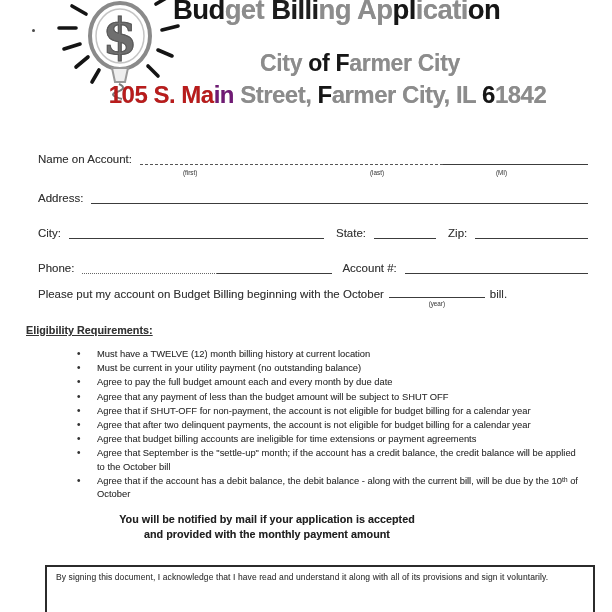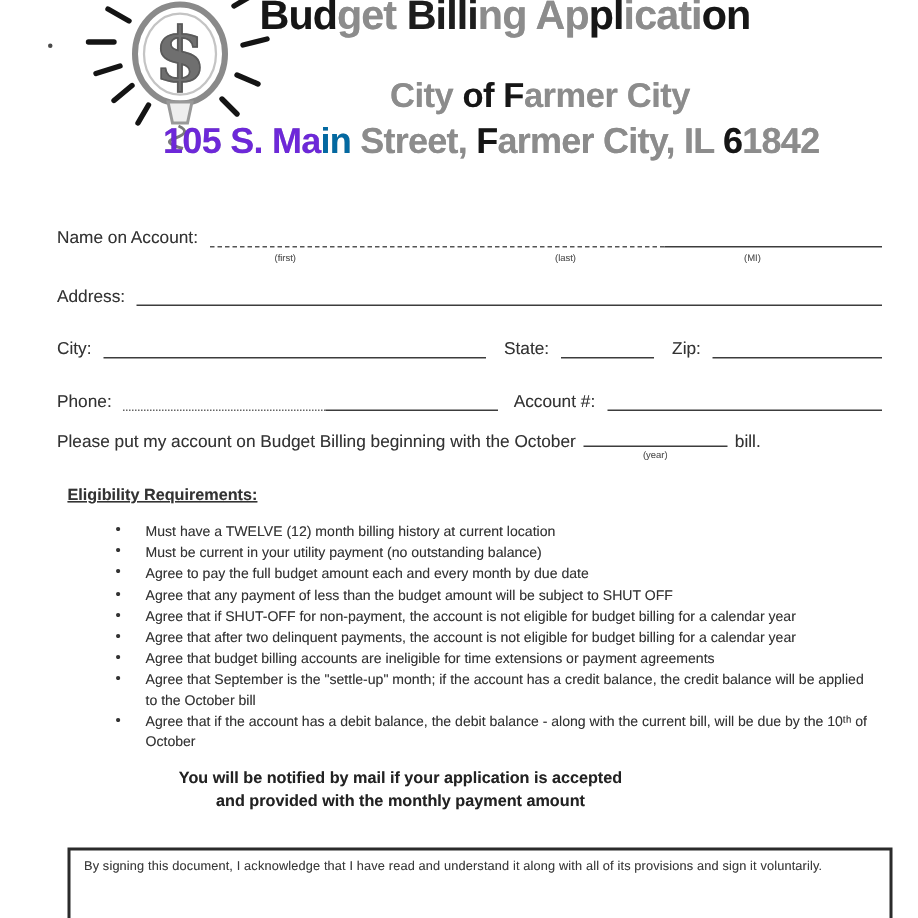--- a/index.html
+++ b/index.html
@@ -32,21 +32,21 @@
                font-size:6.3px; color:#555; }
   .name-subs span { position:absolute; }
   .sub-first { left:15px; } .sub-last { left:202px; } .sub-mi { left:328px; }
 
   .sentence { position:absolute; top:286px; left:38px; right:24px; font-size:11.5px; color:#333; }
   .blank-wrap { display:inline-block; position:relative; vertical-align:baseline; margin:0 5px; }
   .blank { display:inline-block; width:96px; height:11px; border-bottom:1px solid #3c3c3c; }
   .year-sub { position:absolute; left:0; top:14px; width:96px; text-align:center; font-size:6.3px; color:#555; }
 
   
-  .elig-heading { position:absolute; top:324px; left:45px; font-size:10.8px; font-weight:bold;
+  .elig-heading { position:absolute; top:324px; left:26px; font-size:10.8px; font-weight:bold;
                   text-decoration:underline; color:#333; }
   .elig-list { position:absolute; top:347px; left:75px; width:505px; margin:0; padding:0;
                list-style:none; font-size:9.4px; line-height:13.2px; color:#333; }
   .elig-list li { position:relative; padding-left:22px; margin-bottom:1px; }
   .elig-list li::before { content:"\2022"; position:absolute; left:2px; top:0; font-size:10px; }
 
   
   .notice { position:absolute; top:512px; left:0; width:534px; text-align:center;
             font-size:10.8px; font-weight:bold; line-height:15px; color:#222; }
   .sigbox { position:absolute; top:565px; left:45px; width:546px; height:60px;
@@ -76,21 +76,21 @@
       <ellipse cx="64" cy="44" rx="30" ry="33" fill="#ffffff" stroke="#8a8a8a" stroke-width="4"></ellipse>
       <ellipse cx="64" cy="44" rx="24" ry="27" fill="none" stroke="#c4c4c4" stroke-width="1.5"></ellipse>
       <path d="M56,76 L72,76 L69,90 L59,90 Z" fill="#eeeeee" stroke="#999999" stroke-width="2"></path>
       <path d="M63,92 q9,4 -2,8 q-10,3 5,7" fill="none" stroke="#7a7a7a" stroke-width="2"></path>
     </g>
     <text x="64" y="62" font-family="DejaVu Serif, serif" font-size="50" font-weight="bold" fill="#6f6f6f" stroke="#5a5a5a" stroke-width="1" text-anchor="middle">$</text>
   </svg>
 
   <div class="title"><span style="color: rgb(22, 22, 22);">Bud</span><span style="color: rgb(140, 140, 140);">get </span><span style="color: rgb(29, 29, 29);">Billi</span><span style="color: rgb(140, 140, 140);">ng </span><span style="color: rgb(140, 140, 140);">Ap</span><span style="color: rgb(22, 22, 22);">pl</span><span style="color: rgb(140, 140, 140);">icati</span><span style="color: rgb(22, 22, 22);">on</span></div>
   <div class="subtitle"><span style="color: rgb(140, 140, 140);">City </span><span style="color: rgb(22, 22, 22); text-align: center;">of F</span><span style="color: rgb(140, 140, 140);">armer City</span></div>
-  <div class="addrline"><span style="color: #6d28d9;">105 S. Ma</span><span style="color: #0369a1;">in</span><span style="color: rgb(140, 140, 140);"> Street, </span><span style="color: rgb(22, 22, 22);">F</span><span style="color: rgb(140, 140, 140);">armer City, IL </span><span style="color: rgb(22, 22, 22);">6</span><span style="color: rgb(140, 140, 140);">1842</span></div>
+  <div class="addrline"><span style="color: #b91c1c;">105 S. Ma</span><span style="color: #701a75;">in</span><span style="color: rgb(140, 140, 140);"> Street, </span><span style="color: rgb(22, 22, 22);">F</span><span style="color: rgb(140, 140, 140);">armer City, IL </span><span style="color: rgb(22, 22, 22);">6</span><span style="color: rgb(140, 140, 140);">1842</span></div>
 
   <div class="frow" style="top:150px;">
     <span class="flabel">Name on Account:</span>
     <span class="wline dashy grow2"></span>
     <span class="wline grow1"></span>
   </div>
   <div class="name-subs">
     <span class="sub-first">(first)</span>
     <span class="sub-last">(last)</span>
     <span class="sub-mi">(MI)</span>

